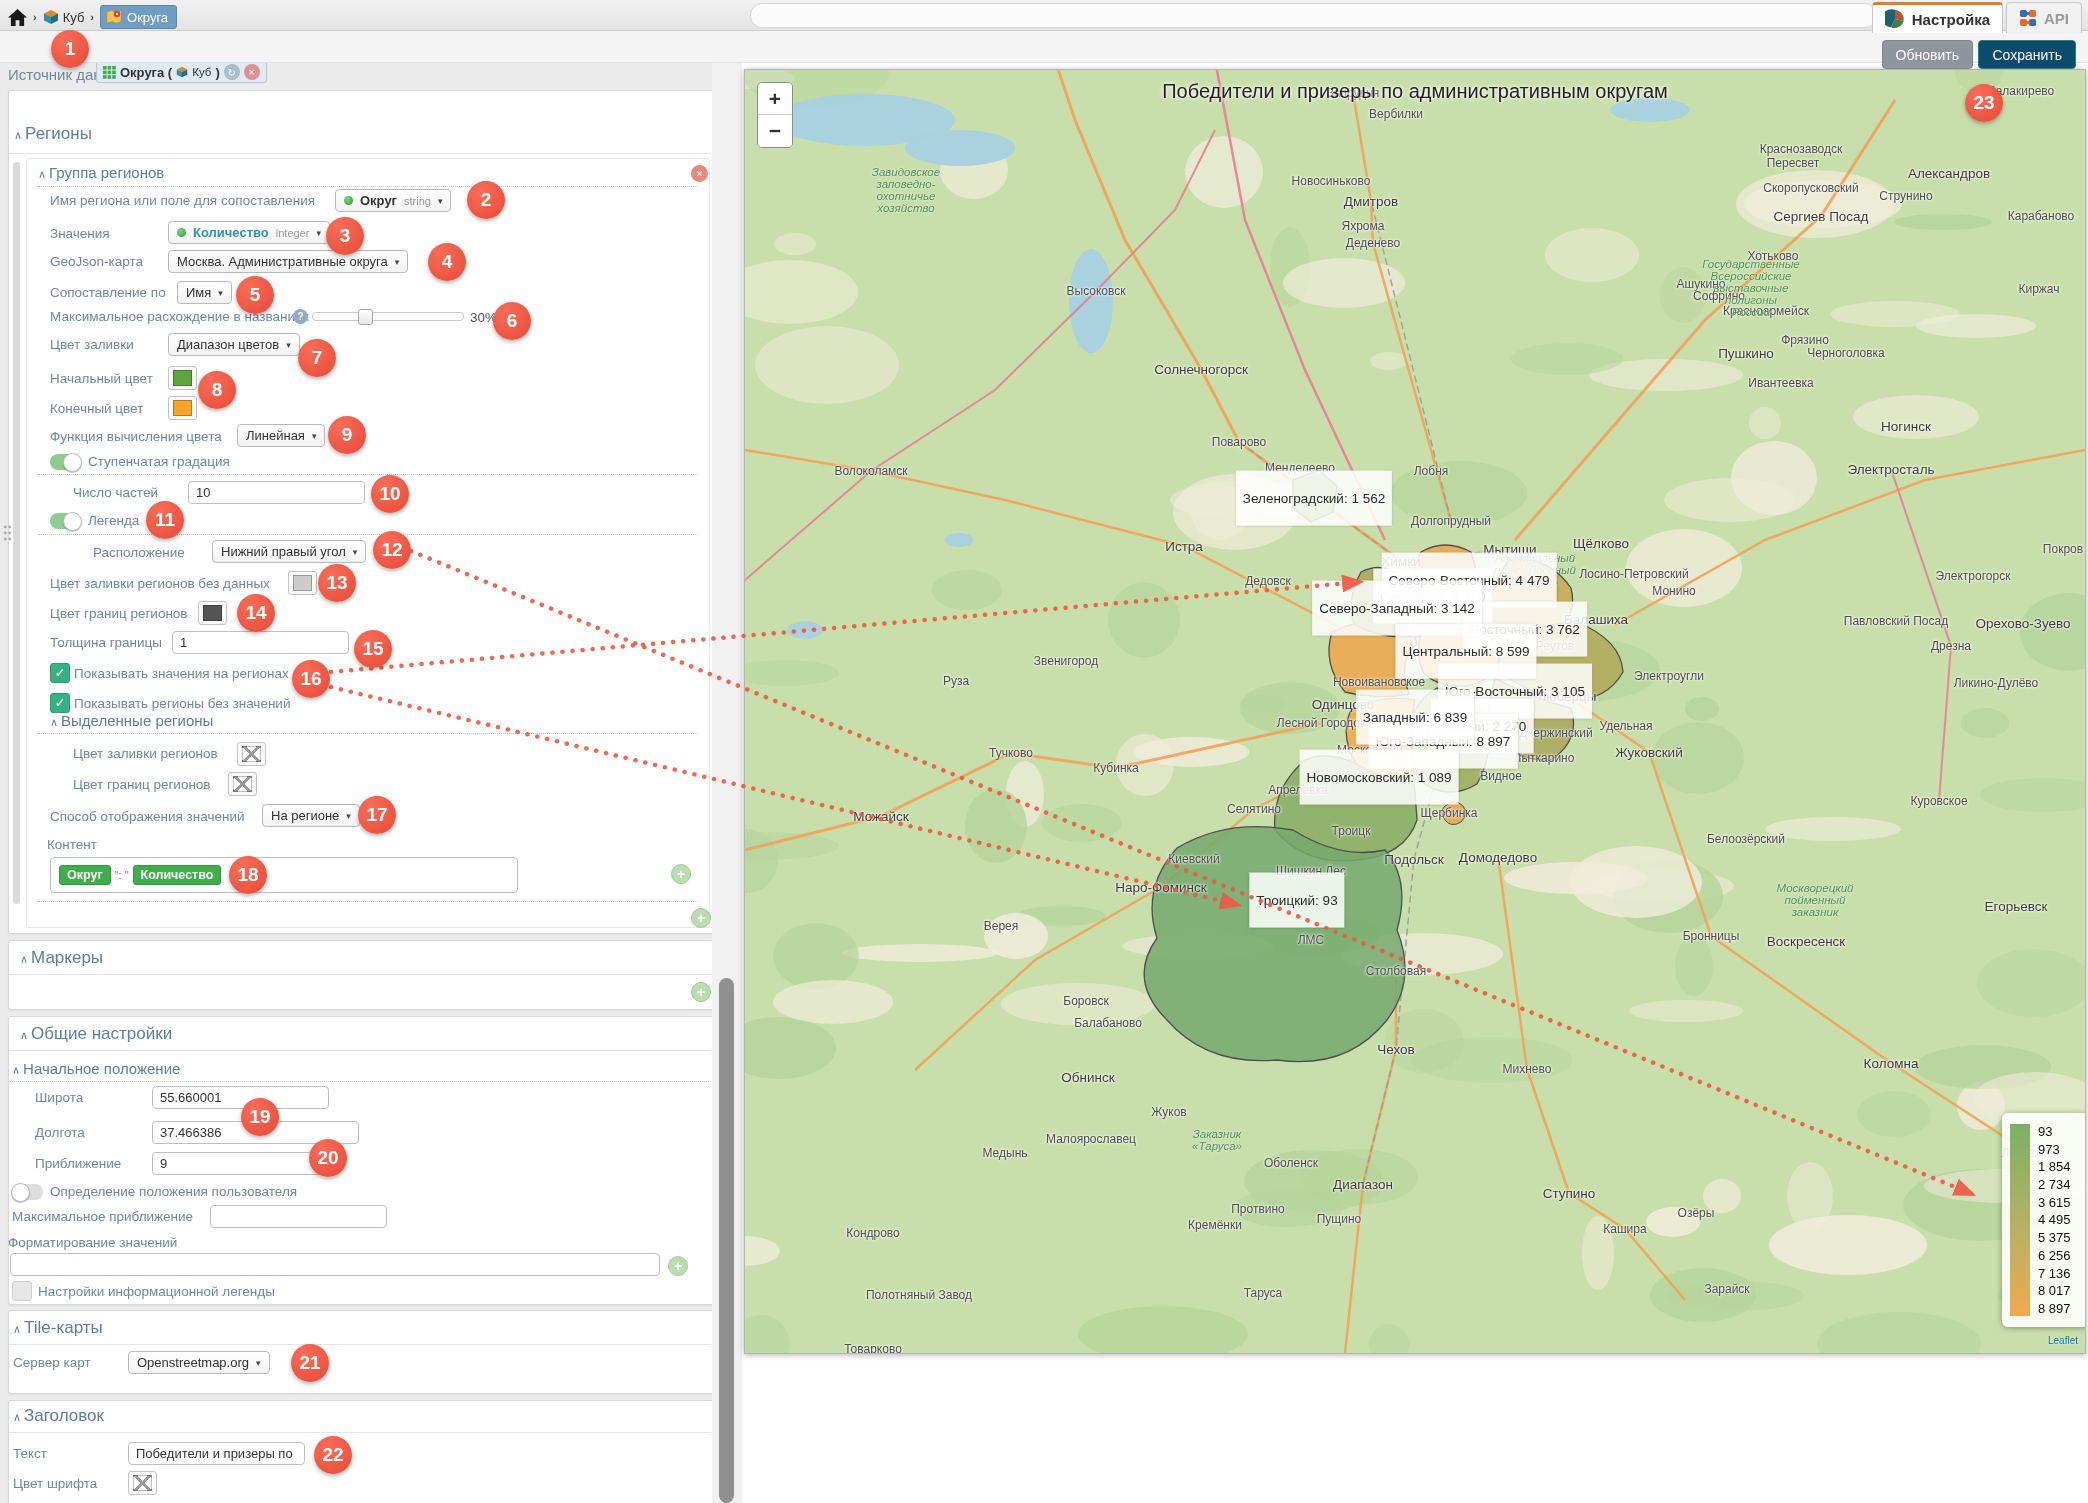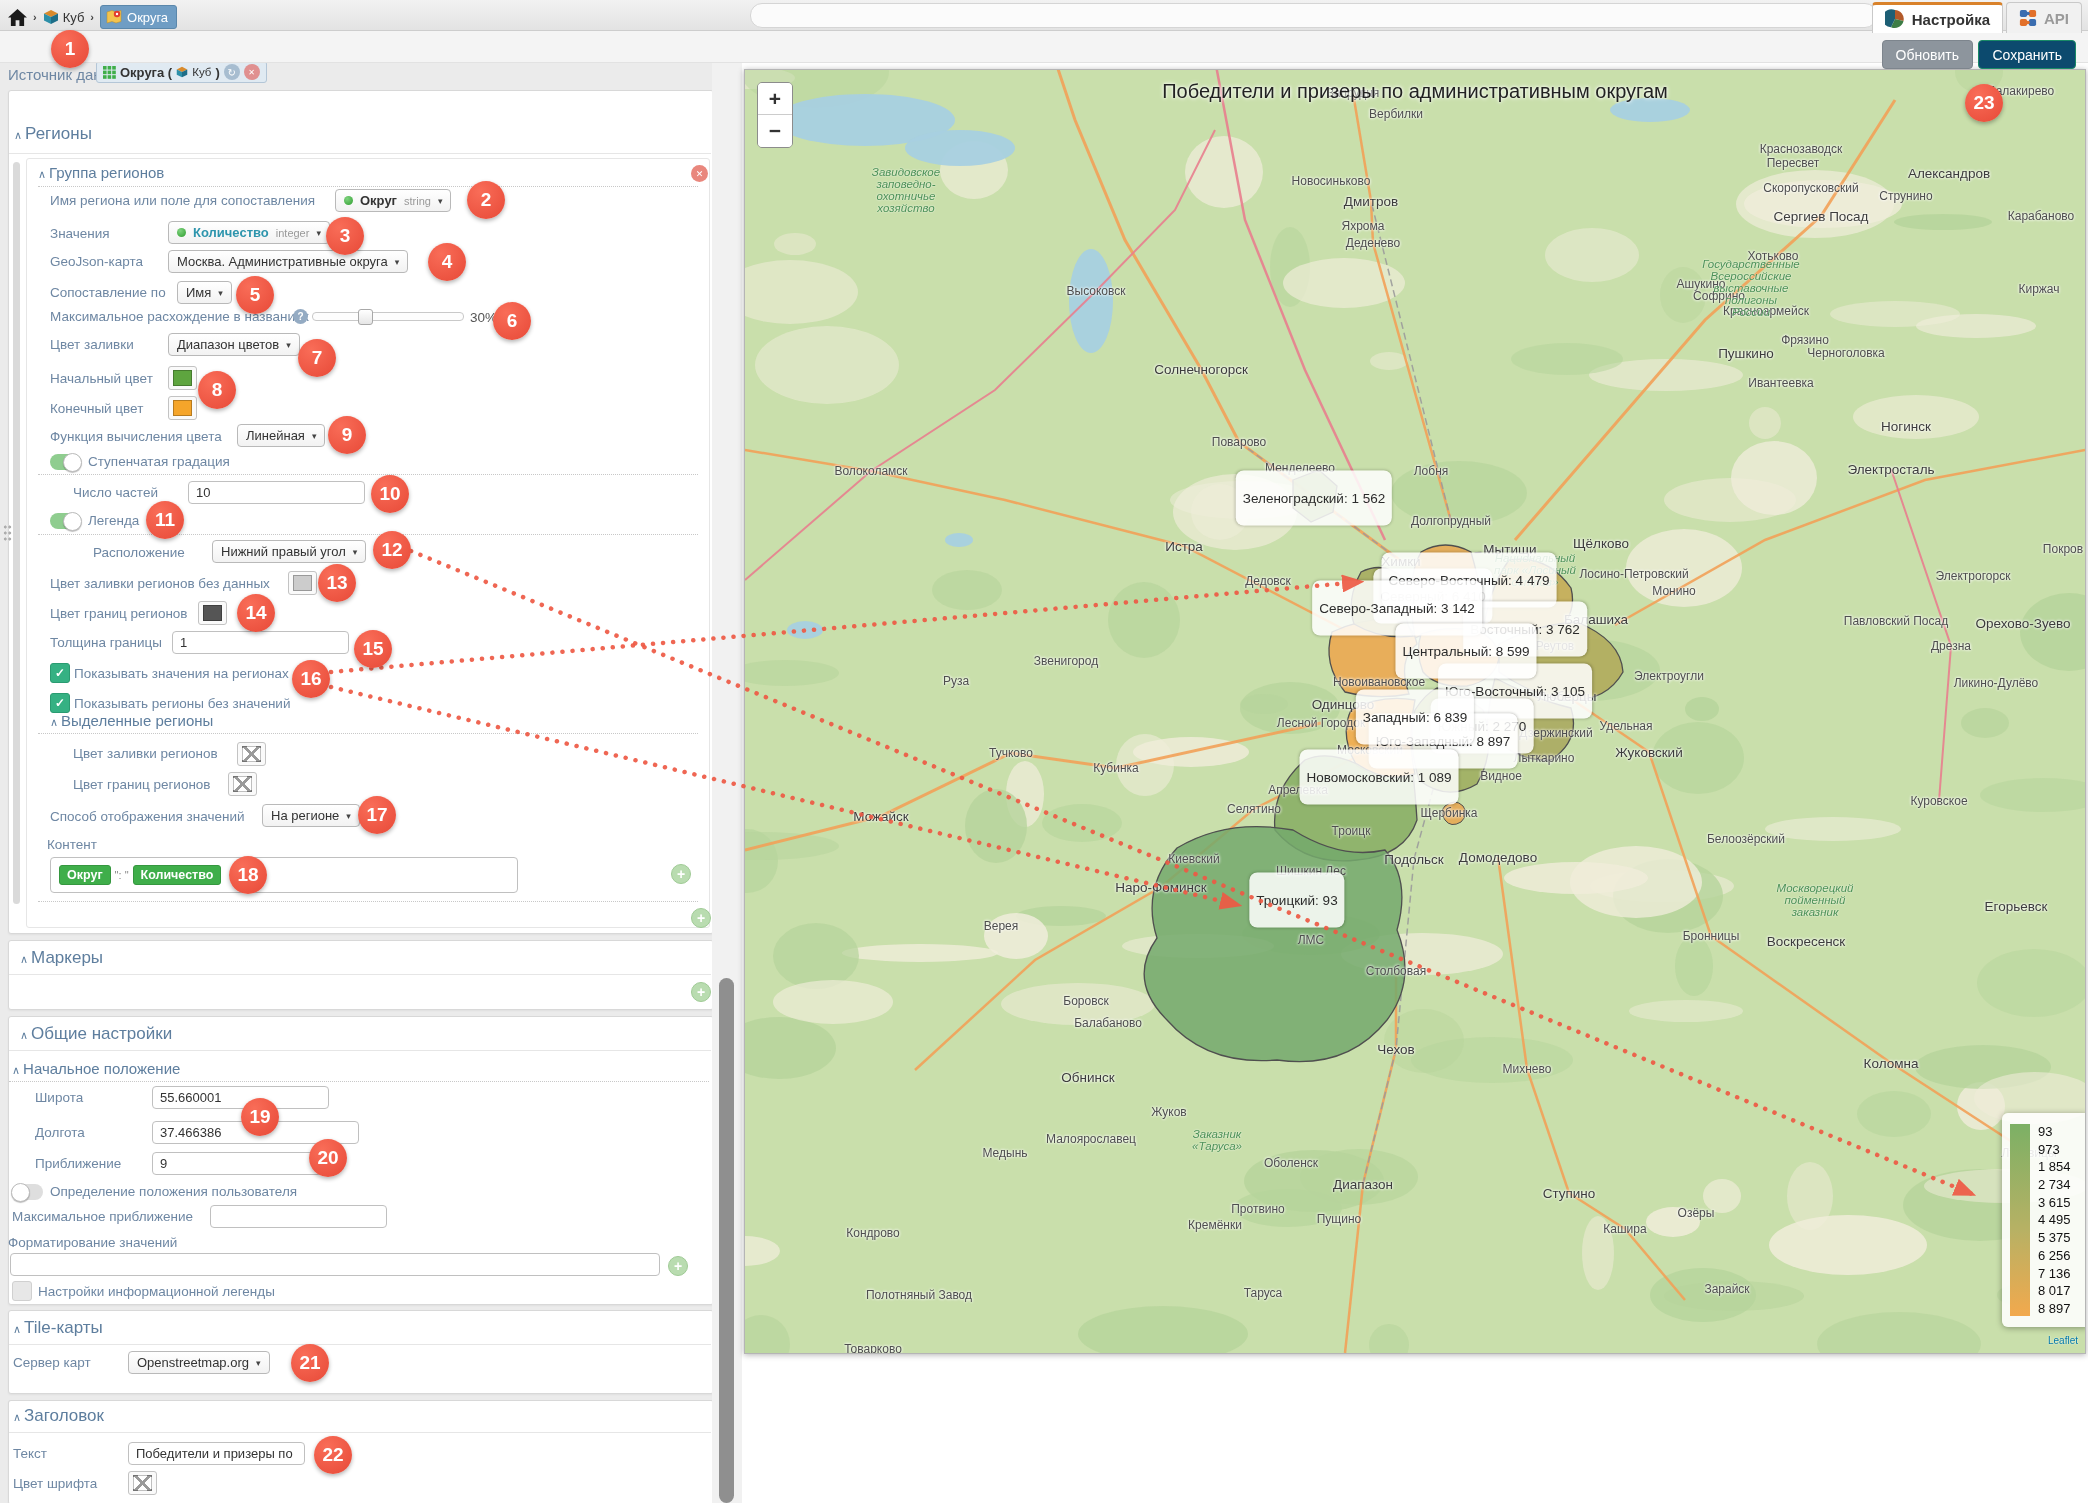--- a/index.html
+++ b/index.html
@@ -84,21 +84,21 @@
   #map{position:absolute;left:744px;top:69px;width:1340px;height:1283px;background:#c9dfab;
        border:1px solid #b5b5b5;box-shadow:0 1px 6px rgba(0,0,0,.3);overflow:hidden}
   #map-svg{position:absolute;left:0;top:0}
   #map-title{position:absolute;left:0;top:10px;width:100%;text-align:center;font-size:20px;color:#222;
              text-shadow:0 0 3px #fff,0 0 5px #fff;z-index:8}
   .town{position:absolute;transform:translate(-50%,-50%);font-size:12px;color:#4e4e4e;white-space:nowrap;
         text-shadow:0 0 3px #fff,0 0 3px #fff;z-index:4}
   .town-b{font-size:13.5px;color:#3c3c3c}
   .nature{position:absolute;transform:translate(-50%,-50%);font-style:italic;font-size:11.5px;color:#4c9157;
           text-align:center;white-space:pre-line;text-shadow:0 0 2px #fff;z-index:4}
-  .dlabel{position:absolute;transform:translate(-50%,-50%);background:rgba(255,255,255,.85);border-radius:8px;
+  .dlabel{position:absolute;transform:translate(-50%,-50%);background:rgba(255,255,255,.85);border-radius:0;
           padding:20px 7px;font-size:13.5px;color:#2c2c2c;white-space:nowrap;box-shadow:0 0 3px rgba(0,0,0,.25);z-index:6}
   #zoomctl{position:absolute;left:12px;top:12px;width:34px;z-index:9;border:1px solid #8c8c8c;border-radius:5px;overflow:hidden}
   .zbtn{width:34px;height:32px;background:#fff;font-size:21px;font-weight:bold;color:#333;display:flex;
         align-items:center;justify-content:center;cursor:pointer;box-sizing:border-box}
   .zbtn:first-child{border-bottom:1px solid #ccc}
   #legend{position:absolute;left:1257px;top:1043px;width:88px;height:214px;background:rgba(255,255,255,.88);
           border-radius:6px;box-shadow:0 1px 6px rgba(0,0,0,.35);display:flex;gap:8px;padding:11px 8px;
           box-sizing:border-box;z-index:9}
   #lgbar{width:20px;background:linear-gradient(#7cb065,#b7b164 55%,#f2a94d)}
   #legend-vals{display:flex;flex-direction:column;justify-content:space-between;font-size:13px;color:#111;flex:1}

